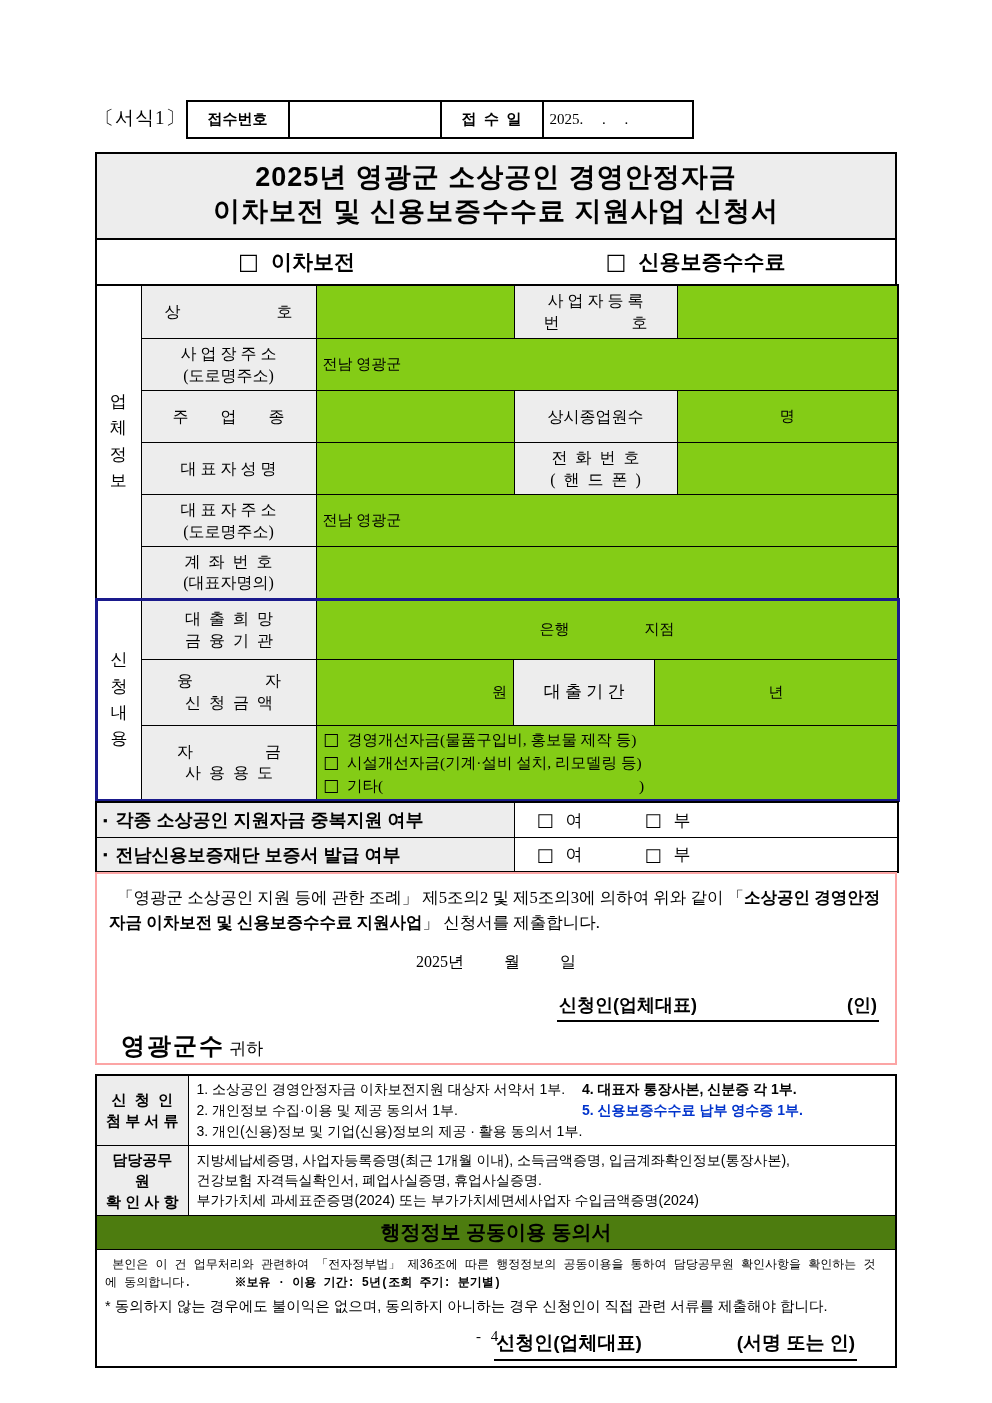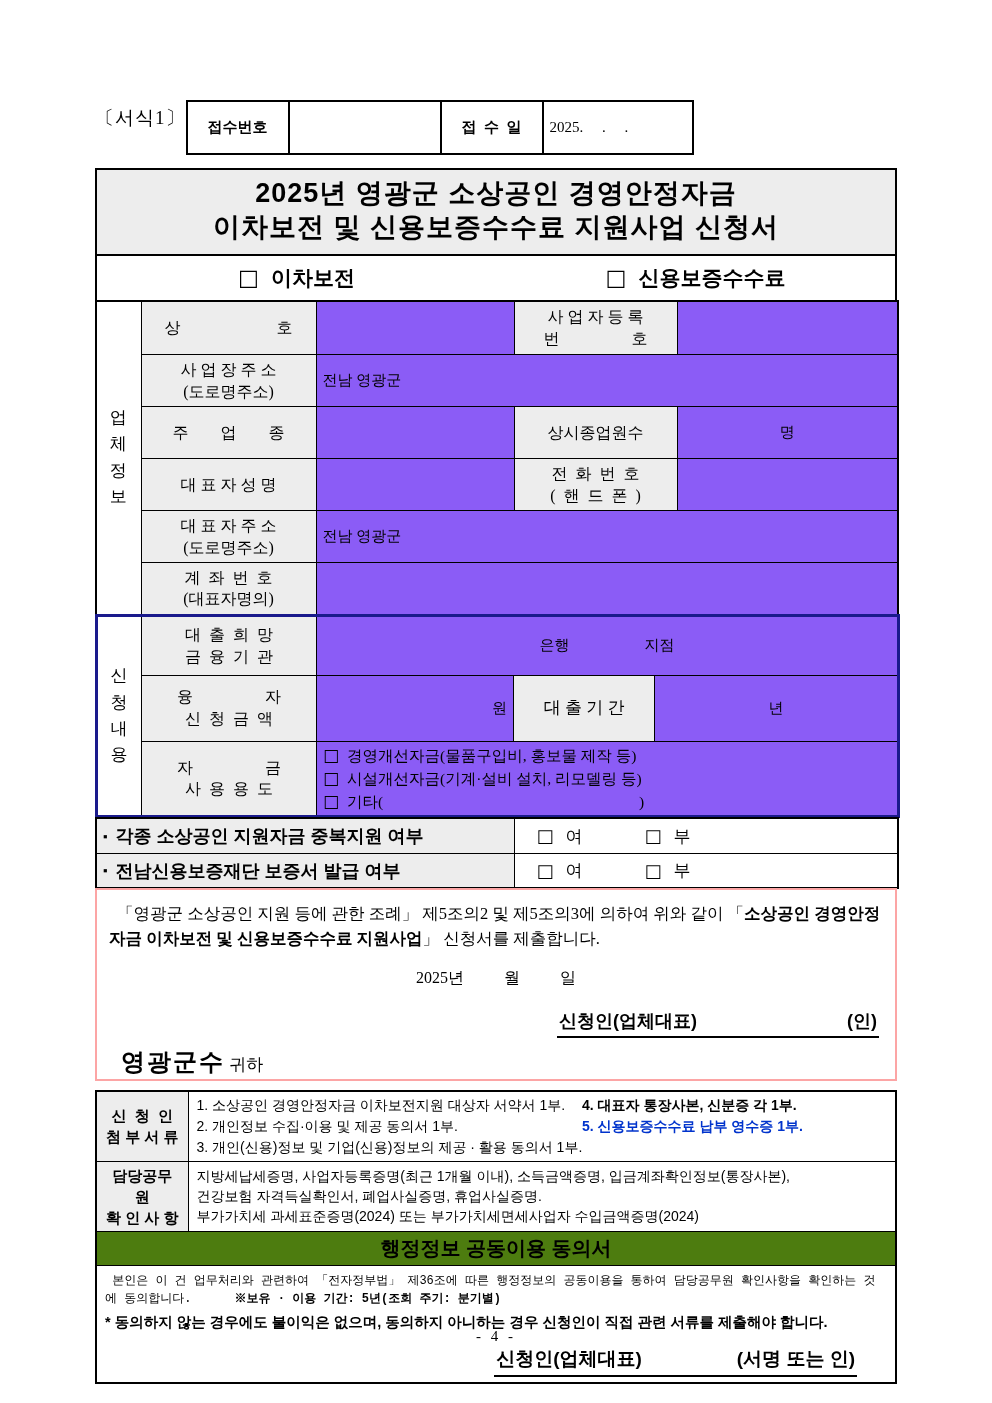--- a/index.html
+++ b/index.html
@@ -13,42 +13,42 @@
     overflow: hidden;
   }
   .content { position:absolute; left:95px; top:100px; width:802px; }
 
   .pre { white-space: pre-wrap; }
 
   
   .header-row { display:flex; align-items:flex-start; }
   .form-tag { font-size:19px; padding-top:5px; letter-spacing:1px; }
   .reception-table { border-collapse:collapse; }
-  .reception-table td { border:2px solid #000; height:32px; font-size:15px; padding:16px 6px; }
+  .reception-table td { border:2px solid #000; height:32px; font-size:15px; padding:8px 6px; }
   .rc-lbl { background:#fff; font-weight:bold; text-align:center; width:102px; white-space:pre-wrap; }
   .rc-val-num { width:152px; }
   .rc-val-date { width:150px; font-size:16px; white-space:pre-wrap; }
 
   
   .title-box { margin-top:13px; border:2px solid #000; background:#ededed; text-align:center; padding:7px 0 9px; }
   .title-line { font-family:"Liberation Sans", sans-serif; font-weight:bold; font-size:27px; line-height:1.25; letter-spacing:1px; }
 
   
   .type-row { border:2px solid #000; border-top:0; border-bottom:0; display:flex; height:44px; }
   .type-option { flex:1; display:flex; align-items:center; justify-content:center; gap:12px;
                  font-family:"Liberation Sans", sans-serif; font-weight:bold; font-size:21px; }
   .cb { font-size:22px; line-height:1; font-weight:normal; font-family:"DejaVu Sans", sans-serif; }
 
   
   table.formgrid { width:100%; border-collapse:collapse; table-layout:fixed; }
   table.formgrid { border:2px solid #000; }
   table.formgrid td { border:1px solid #000; padding:2px 6px; overflow:hidden; }
   td.vlabel { background:#fff; text-align:center; font-size:17px; white-space:pre-line; line-height:1.55; letter-spacing:1px; }
   td.lbl { background:#ededed; text-align:center; font-size:16px; white-space:pre-wrap; line-height:1.35; }
-  td.val { font-size:15px; background:#8b5cf6; }
+  td.val { font-size:15px; background:#84cc16; }
   td.val-c { text-align:center; }
   td.val-r { text-align:right; padding-right:55px; }
 
   
   table.app-table { border:3px solid #1a1a8c; margin-top:-2px; }
   .usage-line { display:flex; align-items:center; gap:8px; font-size:15.5px; line-height:1.5; }
   .usage-line .cb { font-size:17px; }
 
   
   table.dup-table { margin-top:-1px; }
@@ -80,21 +80,21 @@
   td.att-lbl { background:#ededed; text-align:center; font-size:15px; font-weight:bold; white-space:pre-wrap; line-height:1.4; padding:3px 2px; }
   .att-line { display:flex; font-size:14px; line-height:1.5; }
   .att-left { flex:1; }
   .att-right { width:305px; font-weight:bold; }
   .att-right.blue { color:#0033cc; }
   .chk-line { font-size:14px; line-height:1.45; }
   td.consent-hdr { background:#4d7c0f; text-align:center; font-size:20px; font-weight:bold; height:33px; }
   td.consent-body { padding:8px 10px 10px; }
   .consent-para { font-size:12px; line-height:1.5; margin:0;font-family:Liberation Mono, monospace; }
   .consent-retention { font-weight:bold; }
-  .consent-note { font-size:14.5px; margin-top:5px;font-weight:bold; }
+  .consent-note { font-size:14.5px; margin-top:5px; }
   .consent-sign { margin-top:14px; text-align:right; padding-right:30px; font-size:19px; font-weight:bold; }
   .sig-gap-2 { width:95px; }
 
   .page-num { position:absolute; left:0; right:0; top:1328px; text-align:center; font-size:15px; letter-spacing:3px; }
 </style>
 </head>
 <body>
 
 <div class="page">
   <div class="content">

